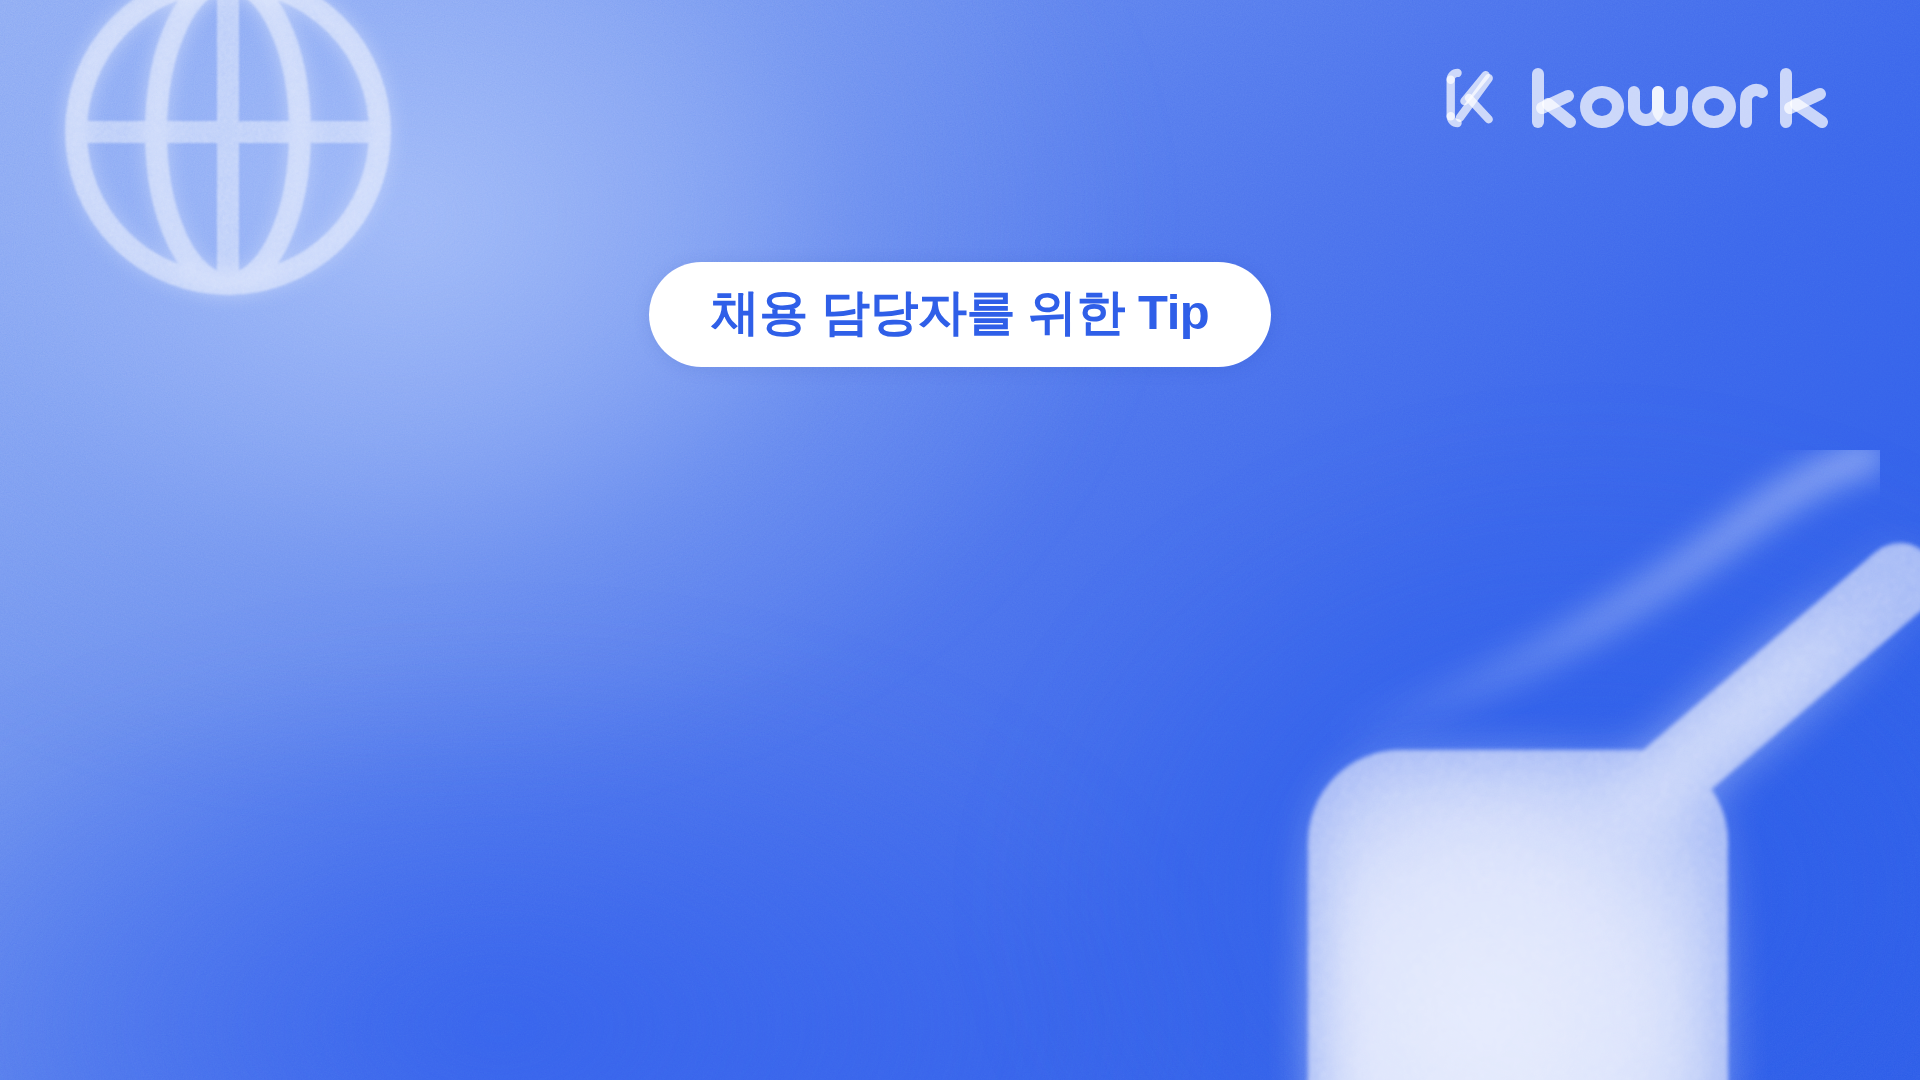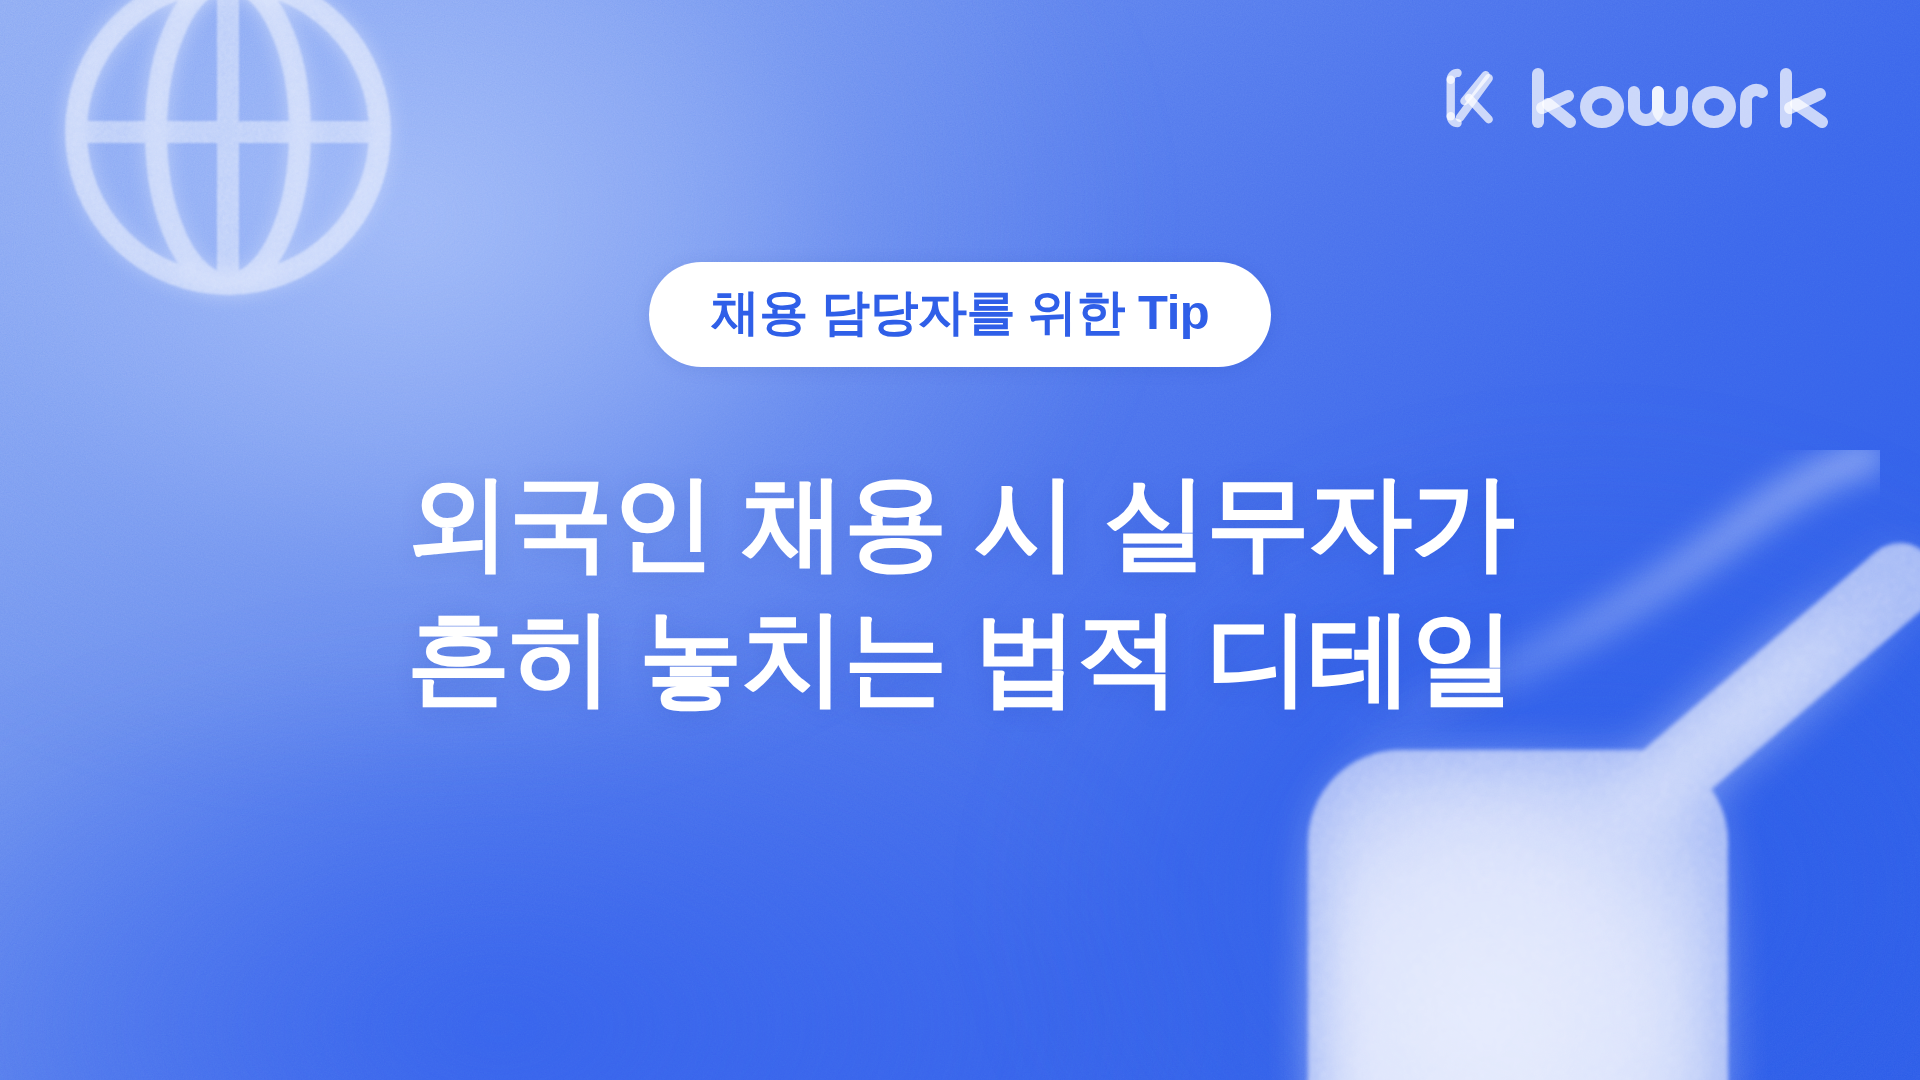--- a/index.html
+++ b/index.html
@@ -365,20 +365,16 @@
       </svg>
     </span>
   </div>
 
   <div class="content">
 
     <div class="badge">
       <span class="badge-text">채용 담당자를 위한 Tip</span>
     </div>
 
-    <h1 class="headline">
-      <span class="line">외국인 채용 시 실무자가</span>
-      <span class="line">흔히 놓치는 법적 디테일</span>
-    </h1>
 
   </div>
 
 </div>
 
 </body></html>

